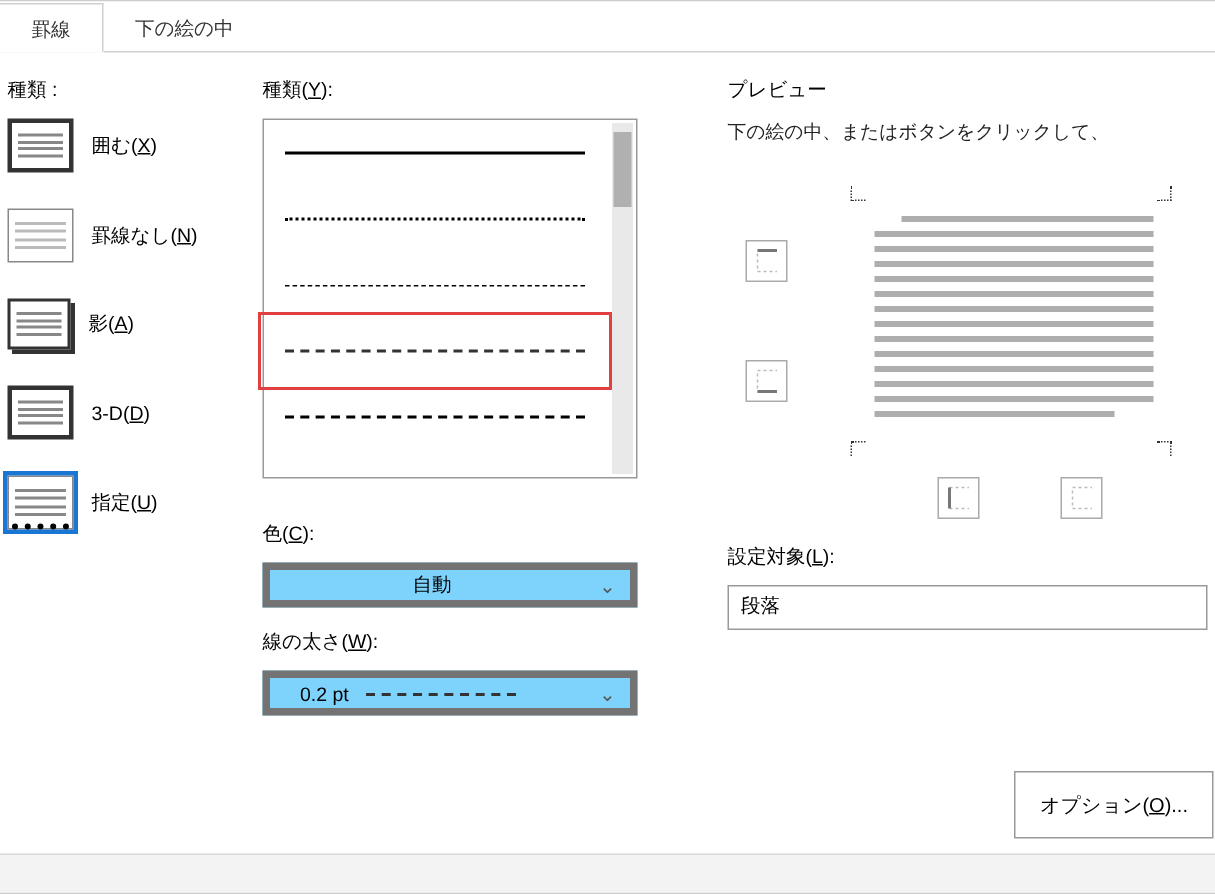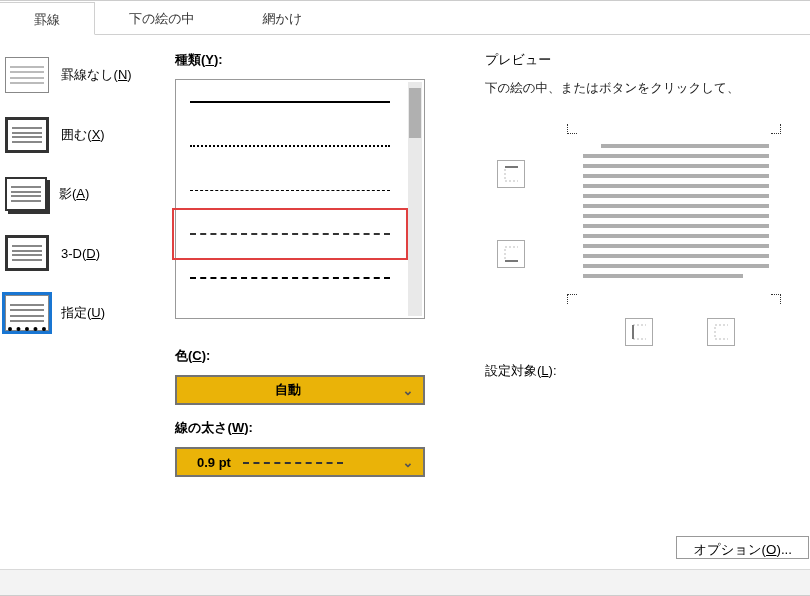--- a/index.html
+++ b/index.html
@@ -29,21 +29,21 @@
     top: 0;
     left: 0;
     right: 0;
     height: 34px;
     border-bottom: 1px solid #d0d0d0;
     display: flex;
     padding-left: 8px;
     background: #fff;
   }
   .tab {
-    padding: 8px 34px;
+    padding: 8px 21px;
     cursor: pointer;
     color: #333;
     position: relative;
     top: 1px;
   }
   .tab.active {
     border: 1px solid #d0d0d0;
     border-bottom: 1px solid #fff;
     background: #fff;
   }
@@ -52,21 +52,21 @@
     position: absolute;
     top: 34px;
     left: 0;
     right: 0;
     bottom: 0;
     padding: 16px 14px;
     display: flex;
     gap: 20px;
   }
   .col1 { width: 150px; }
-  .col2 { width: 250px; font-weight: bold; }
+  .col2 { width: 250px; }
   .col3 { flex: 1; margin-left: 40px; }
   .sect-label {
     font-size: 13px;
     margin-bottom: 10px;
     display: block;
   }
 
   
   .preset-list { display: flex; flex-direction: column; gap: 24px; margin-top:6px; }
   .preset {
@@ -143,22 +143,22 @@
   .scroll-thumb {
     position: absolute;
     top: 6px; left: 1px;
     width: 12px; height: 50px;
     background: #b0b0b0;
   }
 
   .dropdown {
     width: 100%;
     height: 30px;
-    border: 2px solid #737373;
-    background: #eab308;
+    border: 5px solid #737373;
+    background: #7dd3fc;
     display: flex;
     align-items: center;
     justify-content: space-between;
     padding: 0 6px 0 0;
     margin-top: 4px;
     margin-bottom: 14px;
   }
   .dropdown .dd-text { flex: 1; text-align: center; }
   .dropdown .caret { width: 18px; text-align: center; color:#555; }
 
@@ -223,21 +223,21 @@
     border: 1px solid #999;
     background: #fff;
     padding: 4px 8px;
     margin-top:6px;
   }
 
   .options-btn {
     position: absolute;
     right: 10px;
     bottom: 36px;
-    height: 23px;
+    height: 45px;
     padding: 4px 16px;
     border: 1px solid #999;
     background: #fff;
   }
 
   .bottom-bar {
     position: absolute;
     left: 0; right: 0; bottom: 0;
     height: 26px;
     border-top: 1px solid #d9d9d9;
@@ -246,46 +246,46 @@
 
 </style>
 </head>
 <body>
 
 <div class="dialog">
 
   <div class="tabs">
     <div class="tab active">罫線</div>
     <div class="tab">下の絵の中</div>
-    <div class="tab">網かけ</div>
   </div>
 
   <div class="panel">
 
     <div class="col1">
+      <span class="sect-label">種類 :</span>
       <div class="preset-list">
+
+        <div class="preset">
+          <div class="preset-icon box">
+            <div class="line"></div>
+              <div class="line"></div>
+              <div class="line"></div>
+              <div class="line"></div>
+          </div>
+          <span class="preset-label">囲む(<u>X</u>)</span>
+        </div>
 
         <div class="preset">
           <div class="preset-icon none">
             <div class="line"></div>
               <div class="line"></div>
               <div class="line"></div>
               <div class="line"></div>
           </div>
           <span class="preset-label">罫線なし(<u>N</u>)</span>
-        </div>
-
-        <div class="preset">
-          <div class="preset-icon box">
-            <div class="line"></div>
-              <div class="line"></div>
-              <div class="line"></div>
-              <div class="line"></div>
-          </div>
-          <span class="preset-label">囲む(<u>X</u>)</span>
         </div>
 
         <div class="preset">
           <div class="preset-icon shadow">
             <div class="line"></div>
               <div class="line"></div>
               <div class="line"></div>
               <div class="line"></div>
           </div>
           <span class="preset-label">影(<u>A</u>)</span>
@@ -340,21 +340,21 @@
 
       <span class="sect-label" style="margin-top:28px;">色(<u>C</u>):</span>
       <div class="dropdown">
         <span class="dd-text">自動</span>
         <span class="caret">⌄</span>
       </div>
 
       <span class="sect-label">線の太さ(<u>W</u>):</span>
       <div class="dropdown width-dd">
         <span class="dd-text" style="text-align:left; padding-left:20px;">
-          <span>0.9 pt</span>
+          <span>0.2 pt</span>
           <span class="sample-line"></span>
         </span>
         <span class="caret">⌄</span>
       </div>
     </div>
 
     <div class="col3">
       <span class="sect-label">プレビュー</span>
       <div class="preview-help">
         <span>下の絵の中、またはボタンをクリックして、</span><br>
@@ -405,20 +405,23 @@
             <div class="pl"></div>
               <div class="pl"></div>
               <div class="pl"></div>
             <div class="pl short-r"></div>
           </div>
         </div>
       </div>
 
       <div class="apply-row">
         <span class="sect-label">設定対象(<u>L</u>):</span>
+        <div class="apply-dd">
+          <span>段落</span>
+        </div>
       </div>
 
       <button class="options-btn">オプション(<u>O</u>)...</button>
 
     </div>
 
   </div>
 
   <div class="bottom-bar"></div>
 

